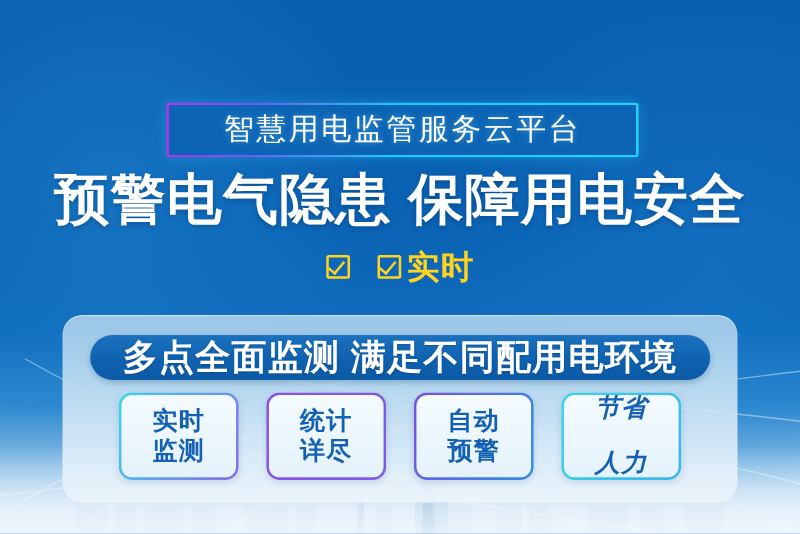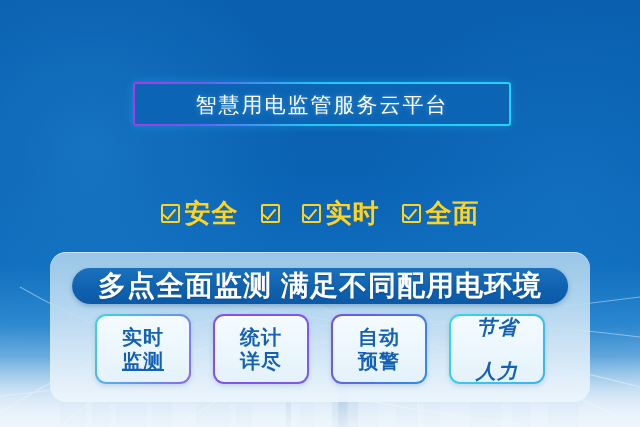--- a/index.html
+++ b/index.html
@@ -70,21 +70,21 @@
       linear-gradient(#0b64b4, #0b64b4) padding-box,
       linear-gradient(100deg, #b832e8 0%, #6a5cf0 18%, #21c8f6 48%, #22d3f8 100%) border-box;
     border: 2px solid transparent;
     display: flex;
     align-items: center;
     justify-content: center;
     box-shadow: 0 0 10px rgba(40,190,250,.35);
   }
   .title-text {
     color: #ffffff;
-    font-size: 21px;
+    font-size: 24px;
     letter-spacing: 2px;
     font-weight: 400;
     line-height: 1;
     white-space: nowrap;
     text-shadow: 0 0 6px rgba(140,220,255,.45);
   }
 
   
   .headline {
     position: absolute;
@@ -261,47 +261,40 @@
   </svg>
 
   <div class="bottom-fade"></div>
 
   <div class="panel"></div>
 
   <div class="title-box">
     <span class="title-text">智慧用电监管服务云平台</span>
   </div>
 
+  <div class="headline">预警电气隐患 保障用电安全</div>
 
   <div class="ticks">
     <div class="tick-item">
       <span class="tick-box"></span>
-      <span class="tick-label">安全</span>
-    </div>
-    <div class="tick-item">
-      <span class="tick-box"></span>
     </div>
     <div class="tick-item">
       <span class="tick-box"></span>
       <span class="tick-label">实时</span>
     </div>
-    <div class="tick-item">
-      <span class="tick-box"></span>
-      <span class="tick-label">全面</span>
-    </div>
   </div>
 
   <div class="pill">
     <span class="pill-text">多点全面监测 满足不同配用电环境</span>
   </div>
 
   <div class="cards">
     <div class="card" style="background-image: linear-gradient(rgb(244, 251, 255) 0%, rgb(228, 242, 251) 100%), linear-gradient(120deg, rgb(58, 214, 232) 0%, rgb(138, 106, 232) 100%);">
       <span class="card-line" style="color: rgb(20, 97, 180);">实时</span>
-      <span class="card-line" style="color: rgb(20, 97, 180); text-decoration: underline;">监测</span>
+      <span class="card-line" style="color: rgb(20, 97, 180);">监测</span>
     </div>
     <div class="card" style="background-image: linear-gradient(rgb(244, 251, 255) 0%, rgb(228, 242, 251) 100%), linear-gradient(120deg, rgb(138, 79, 224) 0%, rgb(122, 92, 232) 100%);">
       <span class="card-line" style="color: rgb(20, 97, 180);">统计</span>
       <span class="card-line" style="color: rgb(20, 97, 180);">详尽</span>
     </div>
     <div class="card" style="background-image: linear-gradient(rgb(244, 251, 255) 0%, rgb(228, 242, 251) 100%), linear-gradient(120deg, rgb(122, 79, 224) 0%, rgb(47, 143, 224) 100%);">
       <span class="card-line" style="color: rgb(20, 97, 180);">自动</span>
       <span class="card-line" style="color: rgb(20, 97, 180);">预警</span>
     </div>
     <div class="card" style="background-image: linear-gradient(rgb(244, 251, 255) 0%, rgb(228, 242, 251) 100%), linear-gradient(120deg, rgb(58, 214, 232) 0%, rgb(58, 182, 232) 100%); font-style: italic;">

